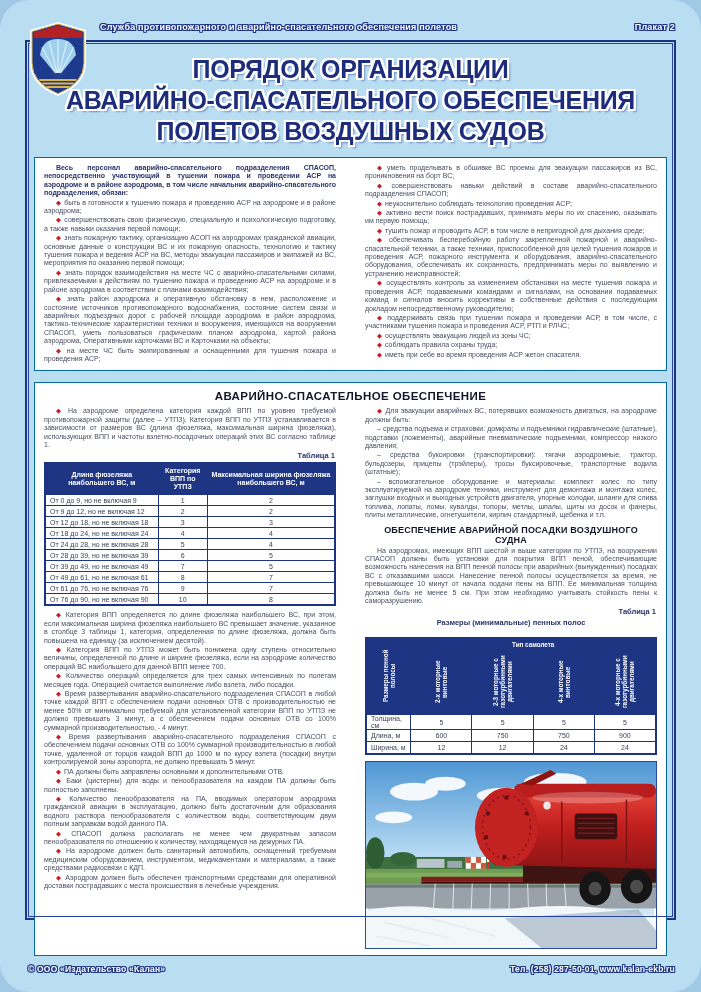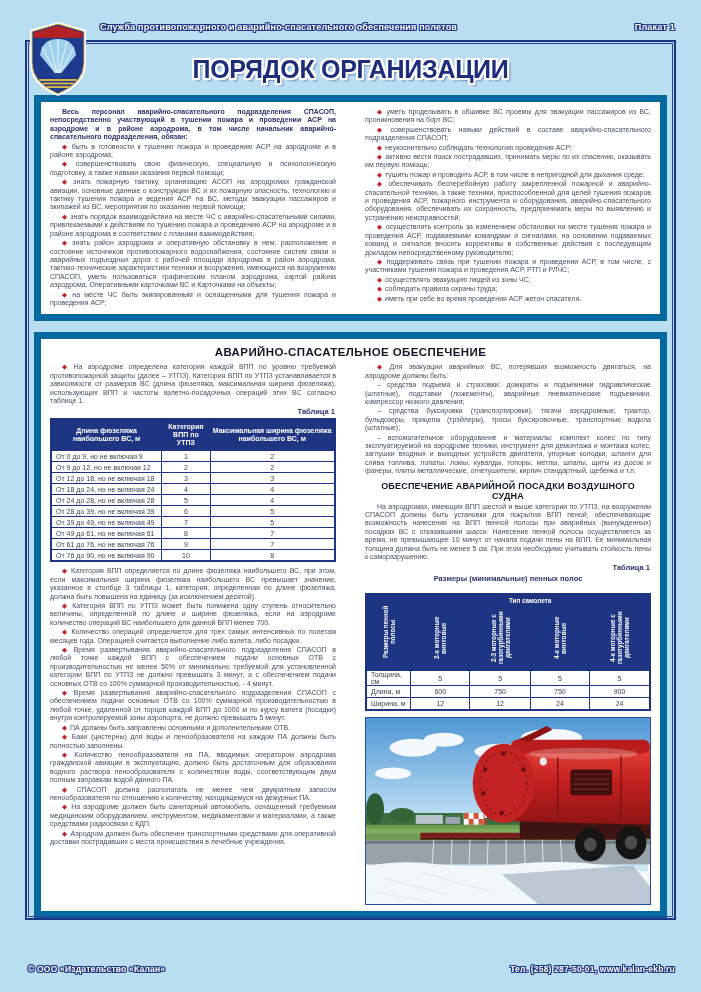--- a/index.html
+++ b/index.html
@@ -1,34 +1,34 @@
 <!DOCTYPE html>
 <html lang="ru"><head>
 <meta charset="utf-8">
 <style>
   * { margin:0; padding:0; box-sizing:border-box; }
   html,body { background:#9fc9e4; }
   body { font-family:"Liberation Sans", sans-serif; }
-  .page { position:relative; width:701px; height:992px; margin:0 auto; background:#b9ddf1; overflow:hidden; }
+  .page { position:relative; width:701px; height:992px; margin:0 auto; background:#b9ddf1; overflow:hidden;border-radius:29px; }
 
   
   .topbar { position:absolute; top:22px; left:100px; right:26px; display:flex; justify-content:space-between; z-index:3; }
   .outline-w { color:#fff; font-weight:bold; font-size:9px; letter-spacing:.2px;
     text-shadow:-1px -1px 0 #1c3482, 1px -1px 0 #1c3482, -1px 1px 0 #1c3482, 1px 1px 0 #1c3482, 0 1px 0 #1c3482, 0 -1px 0 #1c3482, 1px 0 0 #1c3482, -1px 0 0 #1c3482; }
   .emblem { position:absolute; top:21px; left:27px; width:62px; height:76px; z-index:4; }
 
   
   .frame { position:absolute; left:25px; top:40px; width:651px; height:880px; border:2px solid #1c3482; padding:4px; }
   .frame::before { content:""; position:absolute; inset:1px; border:1px solid #24439c; pointer-events:none; }
 
   .title { text-align:center; margin:8px 0 10px; line-height:31px; }
   .title span { display:block; font-size:25px; font-weight:bold; letter-spacing:-.3px; color:#1d2d7c;
     text-shadow:-2px -2px 0 #fff, 2px -2px 0 #fff, -2px 2px 0 #fff, 2px 2px 0 #fff, 0 2px 0 #fff, 0 -2px 0 #fff, 2px 0 0 #fff, -2px 0 0 #fff, 3px 3px 2px rgba(28,52,130,.45); }
 
-  .box { background:#fff; border:7px solid #0369a1; padding:6px 9px; margin:0 3px; }
+  .box { background:#fff; border:1px solid #0369a1; padding:6px 9px; margin:0 3px; }
   .box1 { margin-bottom:11px; }
   .cols { display:flex; gap:29px; }
   .col { flex:1 1 0; min-width:0; }
 
   p { font-size:7px; line-height:8.4px; color:#474d63; text-align:justify; }
   p.b, p.plain, p.dash { margin-bottom:1px; }
   p.b { text-indent:12px; }
   p.dash { text-indent:12px; }
   p.lead { font-weight:bold; color:#2a3469; text-indent:12px; margin-bottom:1px; }
   .dia::before { content:"\25C6"; color:#c42127; font-size:6.5px; margin-right:3px; }
@@ -84,27 +84,29 @@
       <g fill="#d8b24a">
           <rect x="12" y="58" width="38" height="2" rx="1"></rect>
           <rect x="15" y="61.5" width="32" height="2" rx="1"></rect>
           <rect x="19" y="65" width="24" height="2" rx="1"></rect>
         </g>
     </svg>
   </div>
 
   <div class="topbar">
     <span class="outline-w">Служба противопожарного и аварийно-спасательного обеспечения полетов</span>
-    <span class="outline-w">Плакат 1</span>
+    <span class="outline-w">Плакат 2</span>
   </div>
 
   <div class="frame">
 
     <h1 class="title">
       <span>ПОРЯДОК ОРГАНИЗАЦИИ</span>
+      <span>АВАРИЙНО-СПАСАТЕЛЬНОГО ОБЕСПЕЧЕНИЯ</span>
+      <span>ПОЛЕТОВ ВОЗДУШНЫХ СУДОВ</span>
     </h1>
 
     <section class="box box1">
       <div class="cols">
         <div class="col">
           <p class="lead">Весь персонал аварийно-спасательного подразделения СПАСОП, непосредственно участвующий в тушении пожара и проведении АСР на аэродроме и в районе аэродрома, в том числе начальник аварийно-спасательного подразделения, обязан:</p>
           <div>
 
           <p class="b"><span class="dia"></span><span>быть в готовности к тушению пожара и проведению АСР на аэродроме и в районе аэродрома;</span></p>
               <p class="b"><span class="dia"></span><span>совершенствовать свою физическую, специальную и психологическую подготовку, а также навыки оказания первой помощи;</span></p>

